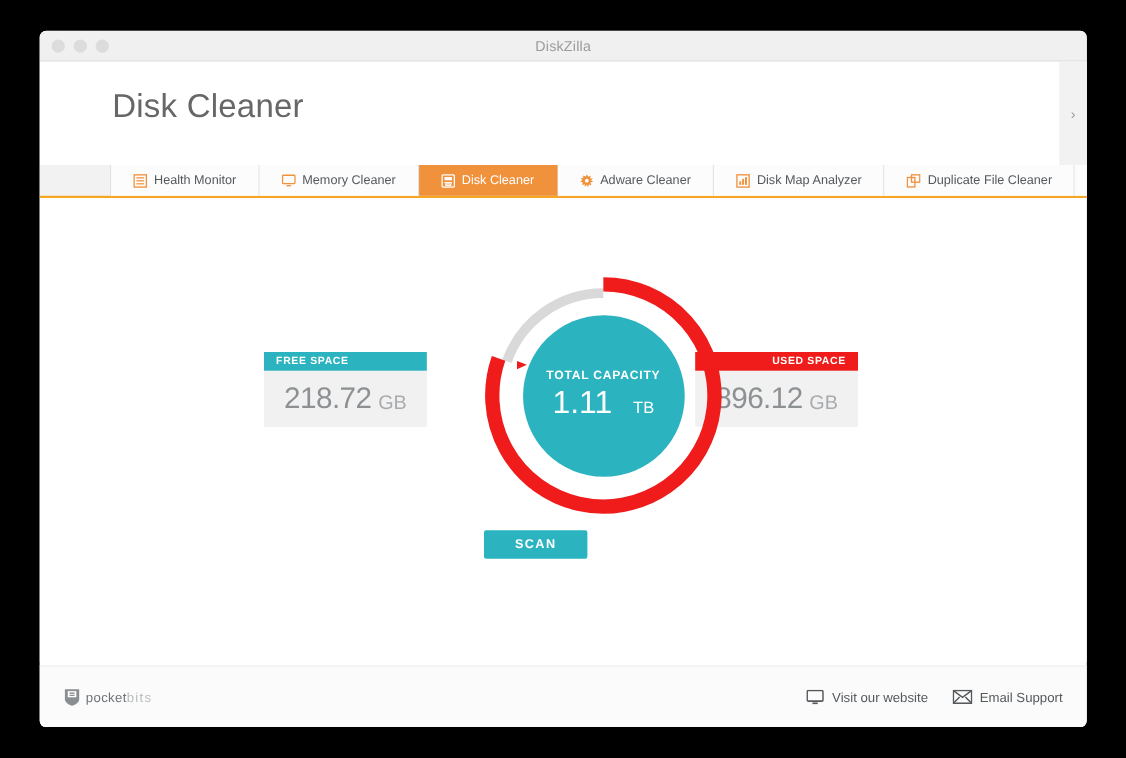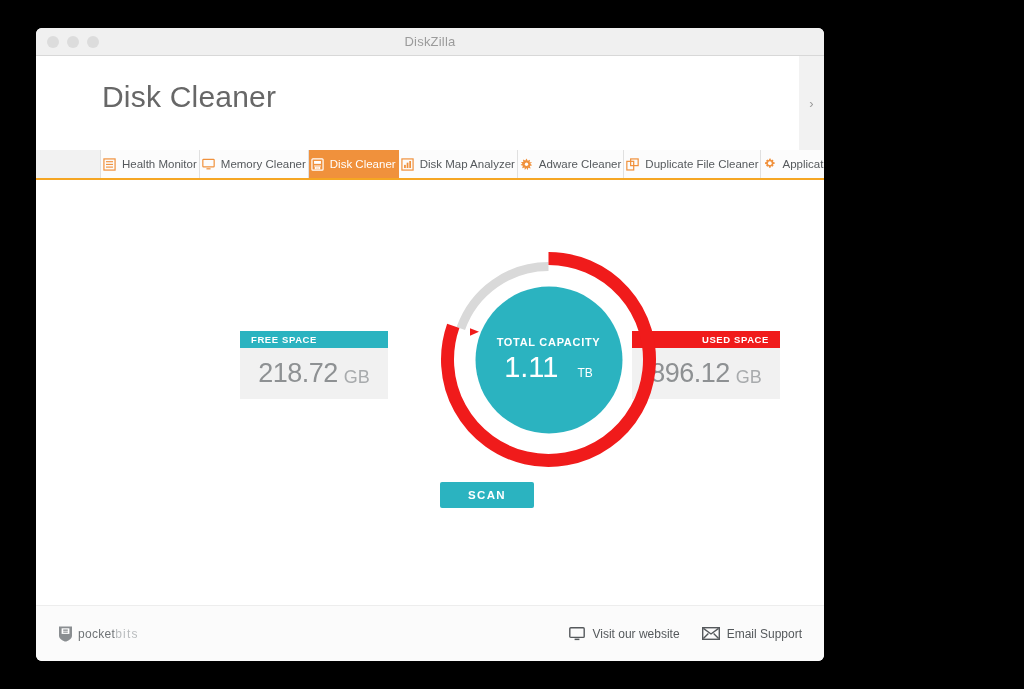--- a/index.html
+++ b/index.html
@@ -17,21 +17,21 @@
     width: 1024px;
     height: 689px;
     background: #000000;
   }
 
   
   .window {
     position: absolute;
     left: 36px;
     top: 28px;
-    width: 788px;
+    width: 952px;
     height: 633px;
     background: #ffffff;
     border-radius: 6px;
     overflow: hidden;
     box-shadow: 0 2px 10px rgba(0,0,0,0.45);
   }
 
   .titlebar {
     position: relative;
     height: 27px;
@@ -100,21 +100,21 @@
     border-bottom: 2px solid #f5a623;
     display: flex;
     align-items: stretch;
     padding-left: 64px;
     box-sizing: border-box;
   }
   .tab {
     display: flex;
     align-items: center;
     gap: 6px;
-    padding: 0 2px;
+    padding: 0 20px;
     font-size: 11.5px;
     color: #55595c;
     background: #fcfcfc;
     border-right: 1px solid #e0e0e0;
     white-space: nowrap;
     cursor: default;
   }
   .tab:first-of-type { border-left: 1px solid #e0e0e0; }
   .tab.active {
     background: #f0913c;
@@ -126,21 +126,21 @@
   
   .content {
     position: relative;
     height: 422px;
     background: #ffffff;
   }
 
   
   .stat {
     position: absolute;
-    top: 151px;
+    top: 140px;
     width: 148px;
     height: 68px;
     background: #f1f1f1;
   }
   .stat.free { left: 204px; }
   .stat.used { left: 596px; }
   .stat-label {
     height: 17px;
     line-height: 17px;
     font-size: 9.5px;
@@ -199,21 +199,21 @@
     letter-spacing: 0.7px;
     color: #ffffff;
   }
   .cap-value {
     display: flex;
     align-items: baseline;
     gap: 19px;
     color: #ffffff;
   }
   .cap-num { font-size: 29px; font-weight: 300; letter-spacing: 0px; }
-  .cap-unit { font-size: 12px; font-weight: 300; }
+  .cap-unit { font-size: 15px; font-weight: 300; }
 
   
   .scan-btn {
     position: absolute;
     left: 404px;
     top: 290px;
     width: 94px;
     height: 26px;
     background: #2bb3c0;
     border: none;
@@ -306,36 +306,36 @@
               <rect x="3.3" y="3.2" width="7.4" height="3.1" fill="#ffffff"></rect>
               <path d="M3.3 8.6h7.4" stroke="#ffffff" stroke-width="1.3"></path>
               <rect x="4.6" y="10" width="4.8" height="1.6" fill="none" stroke="#ffffff" stroke-width="1.1"></rect>
             </svg>
           </span>
           <span>Disk Cleaner</span>
         </div>
         <div class="tab">
           <span style="display: block;">
             <svg xmlns="http://www.w3.org/2000/svg" viewBox="0 0 14 14" class="tico">
+              <path d="M7 0.6 8.3 3 10.8 1.9 10.3 4.6 13 4.6 11 6.3 13.2 7.9 10.5 8.6 11.5 11.2 8.9 10.4 8.2 13.1 7 10.8 5.1 12.9 4.9 10.2 2.3 11 3.1 8.4 0.6 7.6 2.6 6 0.9 4.3 3.6 4.2 3.2 1.6 5.7 2.7z" fill="#f0913c"></path>
+              <circle cx="7" cy="6.7" r="1.8" fill="#fff"></circle>
+            </svg>
+          </span>
+          <span>Adware Cleaner</span>
+        </div>
+        <div class="tab">
+          <span style="display: block;">
+            <svg xmlns="http://www.w3.org/2000/svg" viewBox="0 0 14 14" class="tico">
               <rect x="1" y="1" width="12" height="12" fill="none" stroke="#f0913c" stroke-width="1.3"></rect>
               <rect x="3.3" y="7.4" width="1.9" height="3.4" fill="#f0913c"></rect>
               <rect x="6.1" y="5" width="1.9" height="5.8" fill="#f0913c"></rect>
               <rect x="8.9" y="3.2" width="1.9" height="7.6" fill="#f0913c"></rect>
             </svg>
           </span>
           <span>Disk Map Analyzer</span>
-        </div>
-        <div class="tab">
-          <span style="display: block;">
-            <svg xmlns="http://www.w3.org/2000/svg" viewBox="0 0 14 14" class="tico">
-              <path d="M7 0.6 8.3 3 10.8 1.9 10.3 4.6 13 4.6 11 6.3 13.2 7.9 10.5 8.6 11.5 11.2 8.9 10.4 8.2 13.1 7 10.8 5.1 12.9 4.9 10.2 2.3 11 3.1 8.4 0.6 7.6 2.6 6 0.9 4.3 3.6 4.2 3.2 1.6 5.7 2.7z" fill="#f0913c"></path>
-              <circle cx="7" cy="6.7" r="1.8" fill="#fff"></circle>
-            </svg>
-          </span>
-          <span>Adware Cleaner</span>
         </div>
         <div class="tab">
           <span style="display: block;">
             <svg xmlns="http://www.w3.org/2000/svg" viewBox="0 0 14 14" class="tico">
               <rect x="0.9" y="3.6" width="7.4" height="9.3" fill="none" stroke="#f0913c" stroke-width="1.3"></rect>
               <rect x="5" y="1" width="8.1" height="7.2" fill="none" stroke="#f0913c" stroke-width="1.3"></rect>
             </svg>
           </span>
           <span>Duplicate File Cleaner</span>
         </div>

